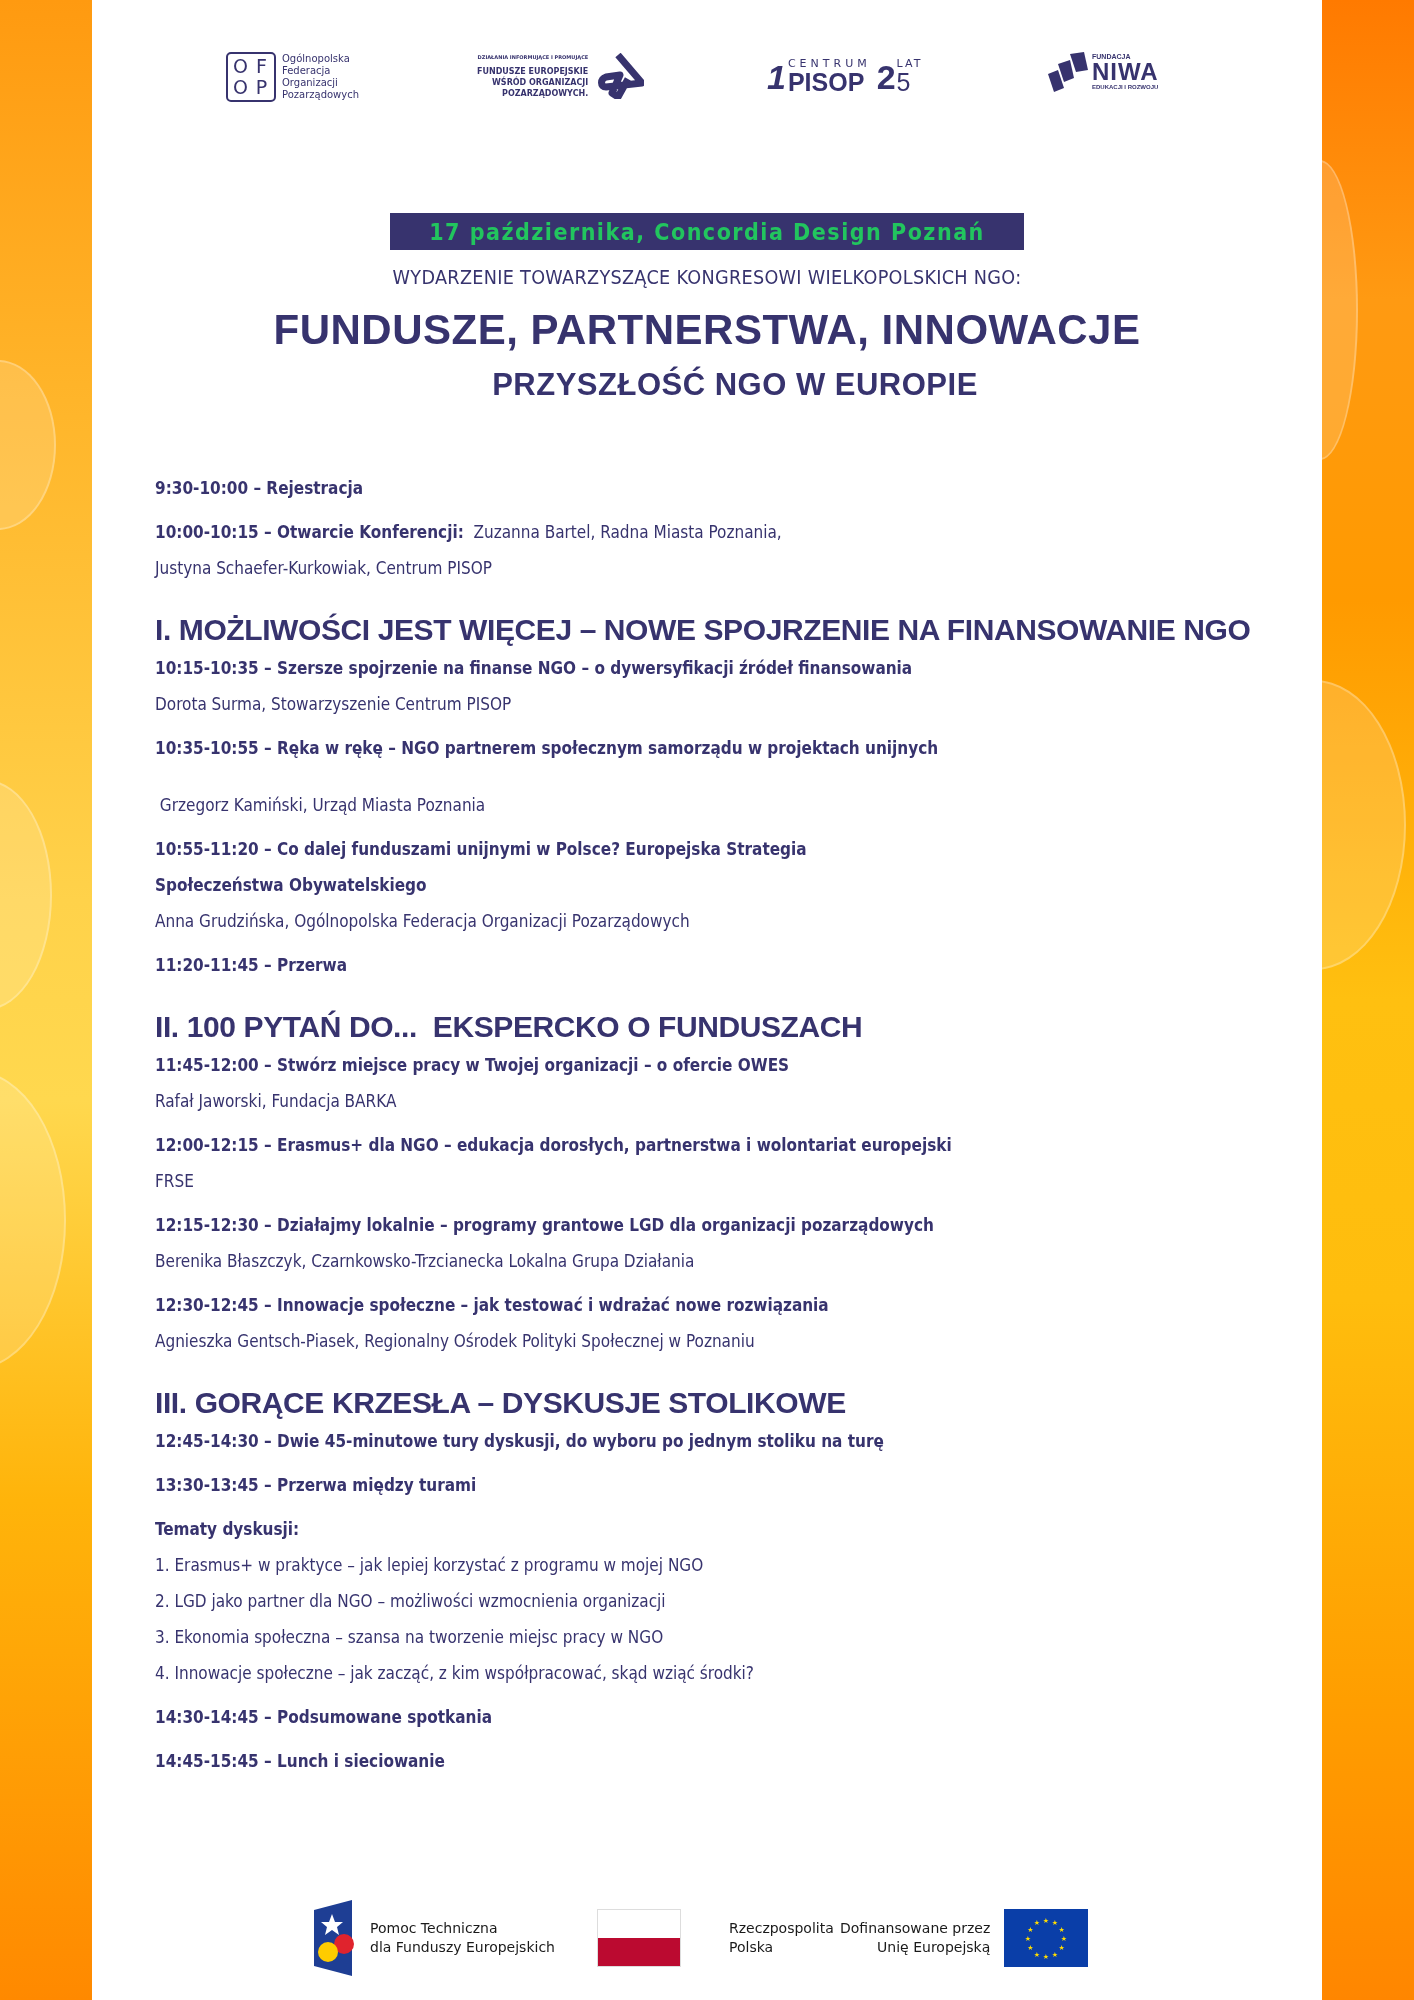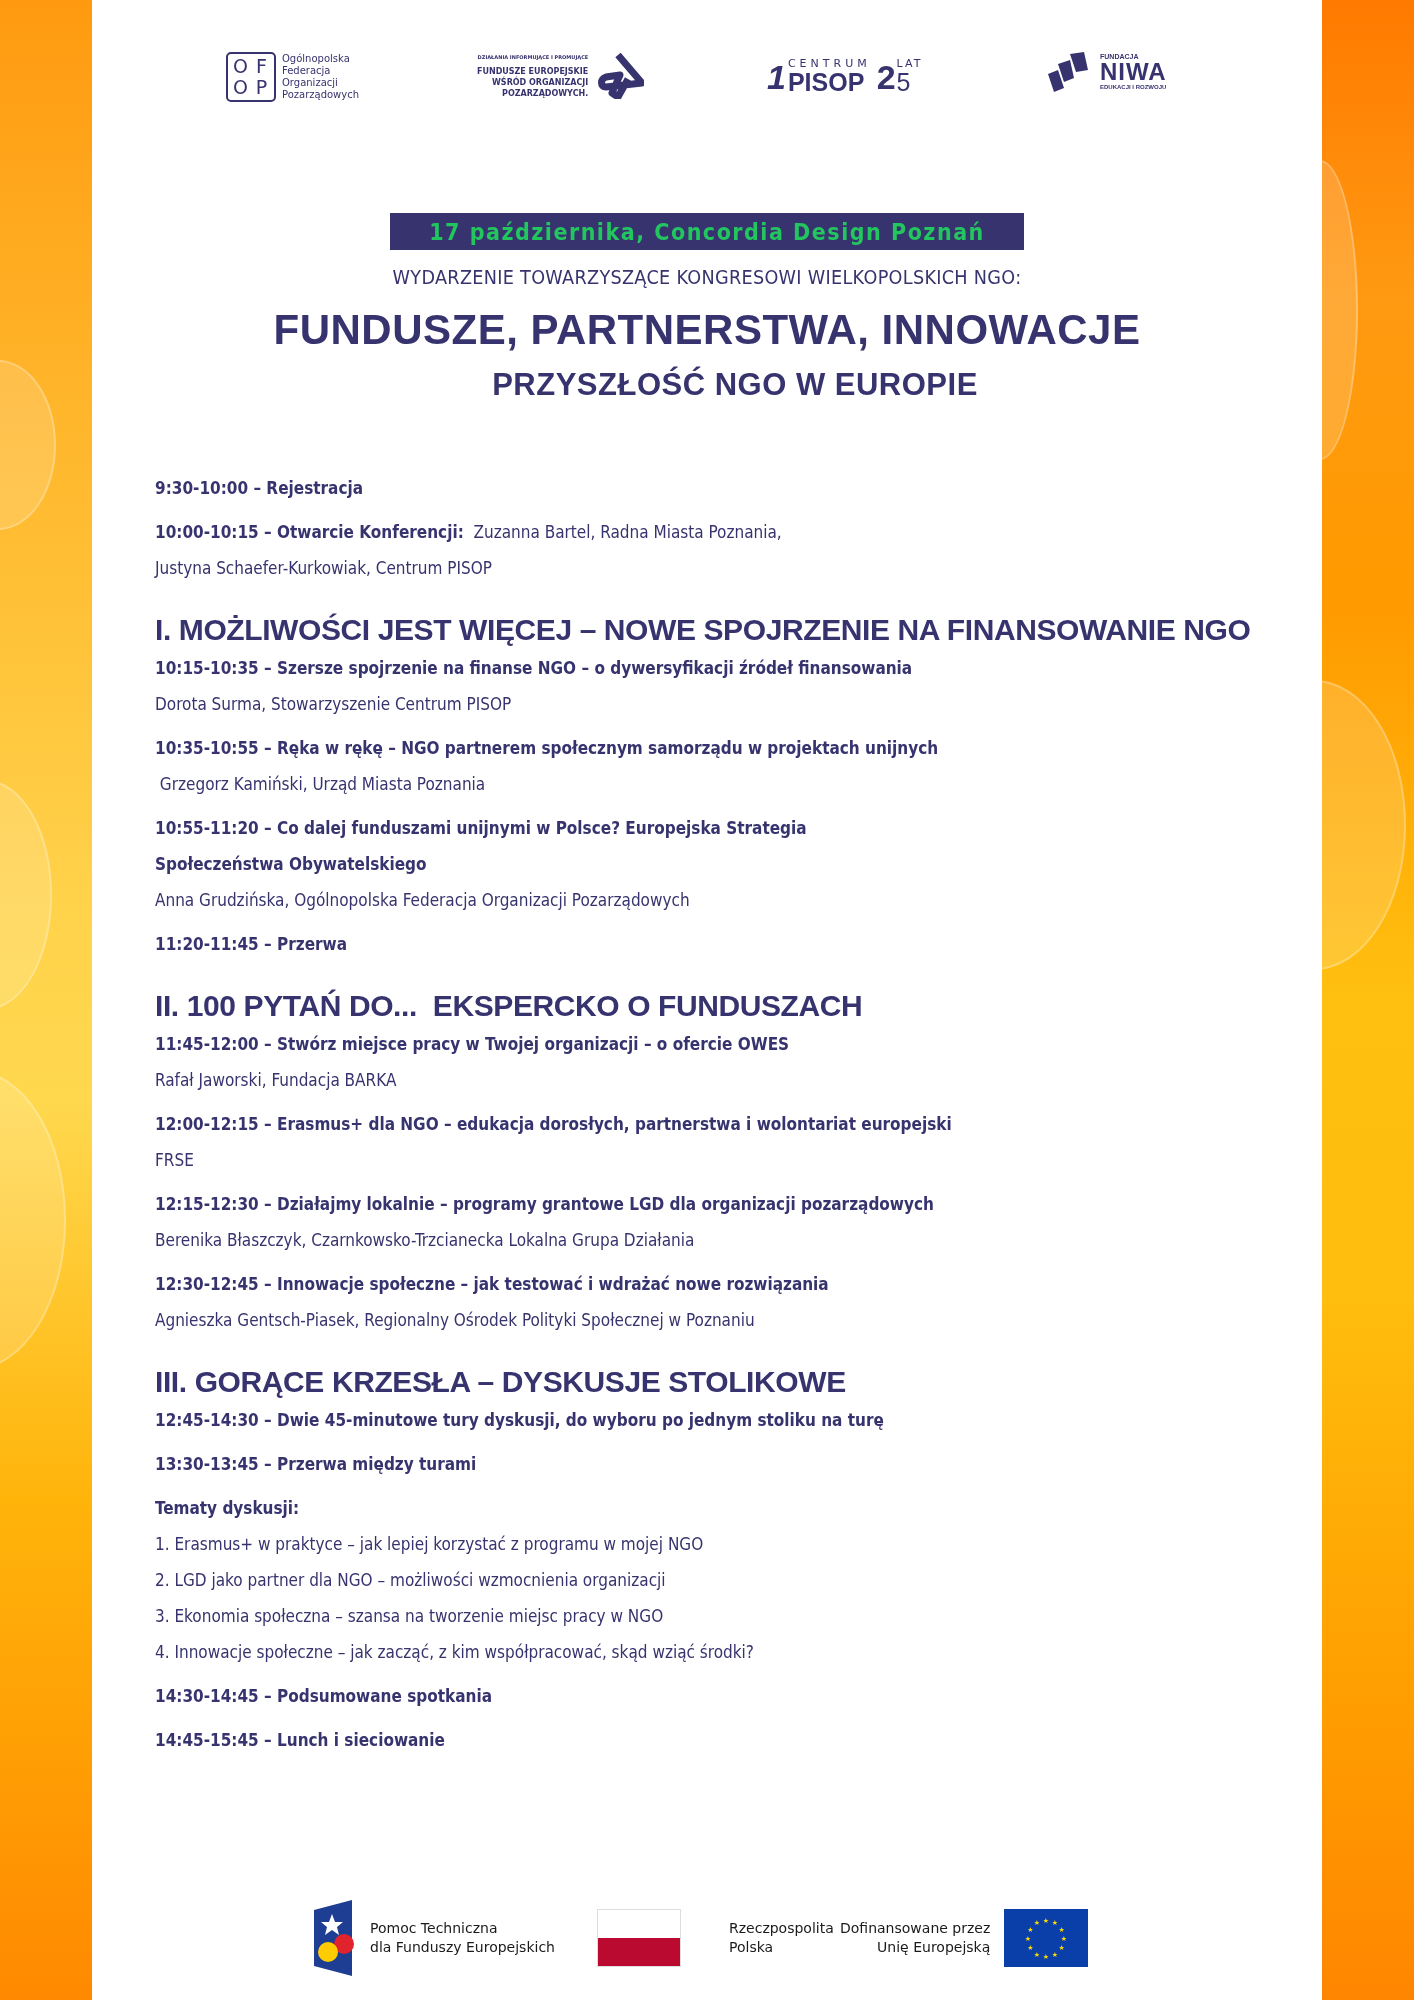--- a/index.html
+++ b/index.html
@@ -36,21 +36,21 @@
   .pisop-one { font-family: "Liberation Sans", sans-serif; font-weight: bold; font-size: 34px; font-style: italic; line-height: 1; }
   .pisop-mid { display: flex; flex-direction: column; margin-left: 2px; }
   .pisop-mid .c { font-size: 11px; letter-spacing: 4px; line-height: 12px; }
   .pisop-mid .p { font-family: "Liberation Sans", sans-serif; font-weight: bold; font-size: 25px; line-height: 25px; }
   .pisop-two { font-family: "Liberation Sans", sans-serif; font-weight: bold; font-size: 34px; line-height: 1; margin-left: 6px; }
   .pisop-end { display: flex; flex-direction: column; margin-left: 1px; }
   .pisop-end .l { font-size: 11px; letter-spacing: 2px; line-height: 12px; }
   .pisop-end .n { font-family: "Liberation Sans", sans-serif; font-size: 25px; line-height: 25px; }
   .niwa { left: 954px; }
   .niwa-icon { width: 46px; height: 40px; }
-  .niwa-text { margin-left: 8px; display: flex; flex-direction: column; font-family: "Liberation Sans", sans-serif; font-weight: bold; }
+  .niwa-text { margin-left: 0; display: flex; flex-direction: column; font-family: "Liberation Sans", sans-serif; font-weight: bold; }
   .niwa-text .f { font-size: 7px; line-height: 9px; }
   .niwa-text .n { font-size: 24px; line-height: 22px; letter-spacing: 1px; }
   .niwa-text .e { font-size: 6px; line-height: 9px; }
 
   
   .date-badge {
     position: absolute; top: 213px; left: 298px; width: 634px; height: 37px;
     background: #37336e; color: #22c55e; font-weight: bold; font-size: 23px; letter-spacing: 1.5px;
     display: flex; align-items: center; justify-content: center;
     font-family: "DejaVu Sans Condensed", "DejaVu Sans", sans-serif;
@@ -160,21 +160,21 @@
     <div class="gap-s"></div>
     <div class="ln"><span class="b">10:00-10:15 – Otwarcie Konferencji:</span><span style="white-space:pre;">  Zuzanna Bartel, Radna Miasta Poznania,</span></div>
     <div class="ln">Justyna Schaefer-Kurkowiak, Centrum PISOP</div>
 
     <div class="gap-m"></div>
     <div class="sec">I. MOŻLIWOŚCI JEST WIĘCEJ – NOWE SPOJRZENIE NA FINANSOWANIE NGO</div>
     <div class="ln b">10:15-10:35 – Szersze spojrzenie na finanse NGO – o dywersyfikacji źródeł finansowania</div>
     <div class="ln">Dorota Surma, Stowarzyszenie Centrum PISOP</div>
     <div class="gap-s"></div>
     <div class="ln b">10:35-10:55 – Ręka w rękę – NGO partnerem społecznym samorządu w projektach unijnych</div>
-    <div class="ln" style="white-space:pre;"> Grzegorz Kamiński, Urząd Miasta Poznania</div>
+    <div class="ln" style="white-space:pre;margin-top:21px;"> Grzegorz Kamiński, Urząd Miasta Poznania</div>
     <div class="gap-s"></div>
     <div class="ln b">10:55-11:20 – Co dalej funduszami unijnymi w Polsce? Europejska Strategia</div>
     <div class="ln b">Społeczeństwa Obywatelskiego</div>
     <div class="ln">Anna Grudzińska, Ogólnopolska Federacja Organizacji Pozarządowych</div>
     <div class="gap-s"></div>
     <div class="ln b">11:20-11:45 – Przerwa</div>
 
     <div class="gap-m"></div>
     <div class="sec" style="white-space:pre;">II. 100 PYTAŃ DO...  EKSPERCKO O FUNDUSZACH</div>
     <div class="ln b">11:45-12:00 – Stwórz miejsce pracy w Twojej organizacji – o ofercie OWES</div>

